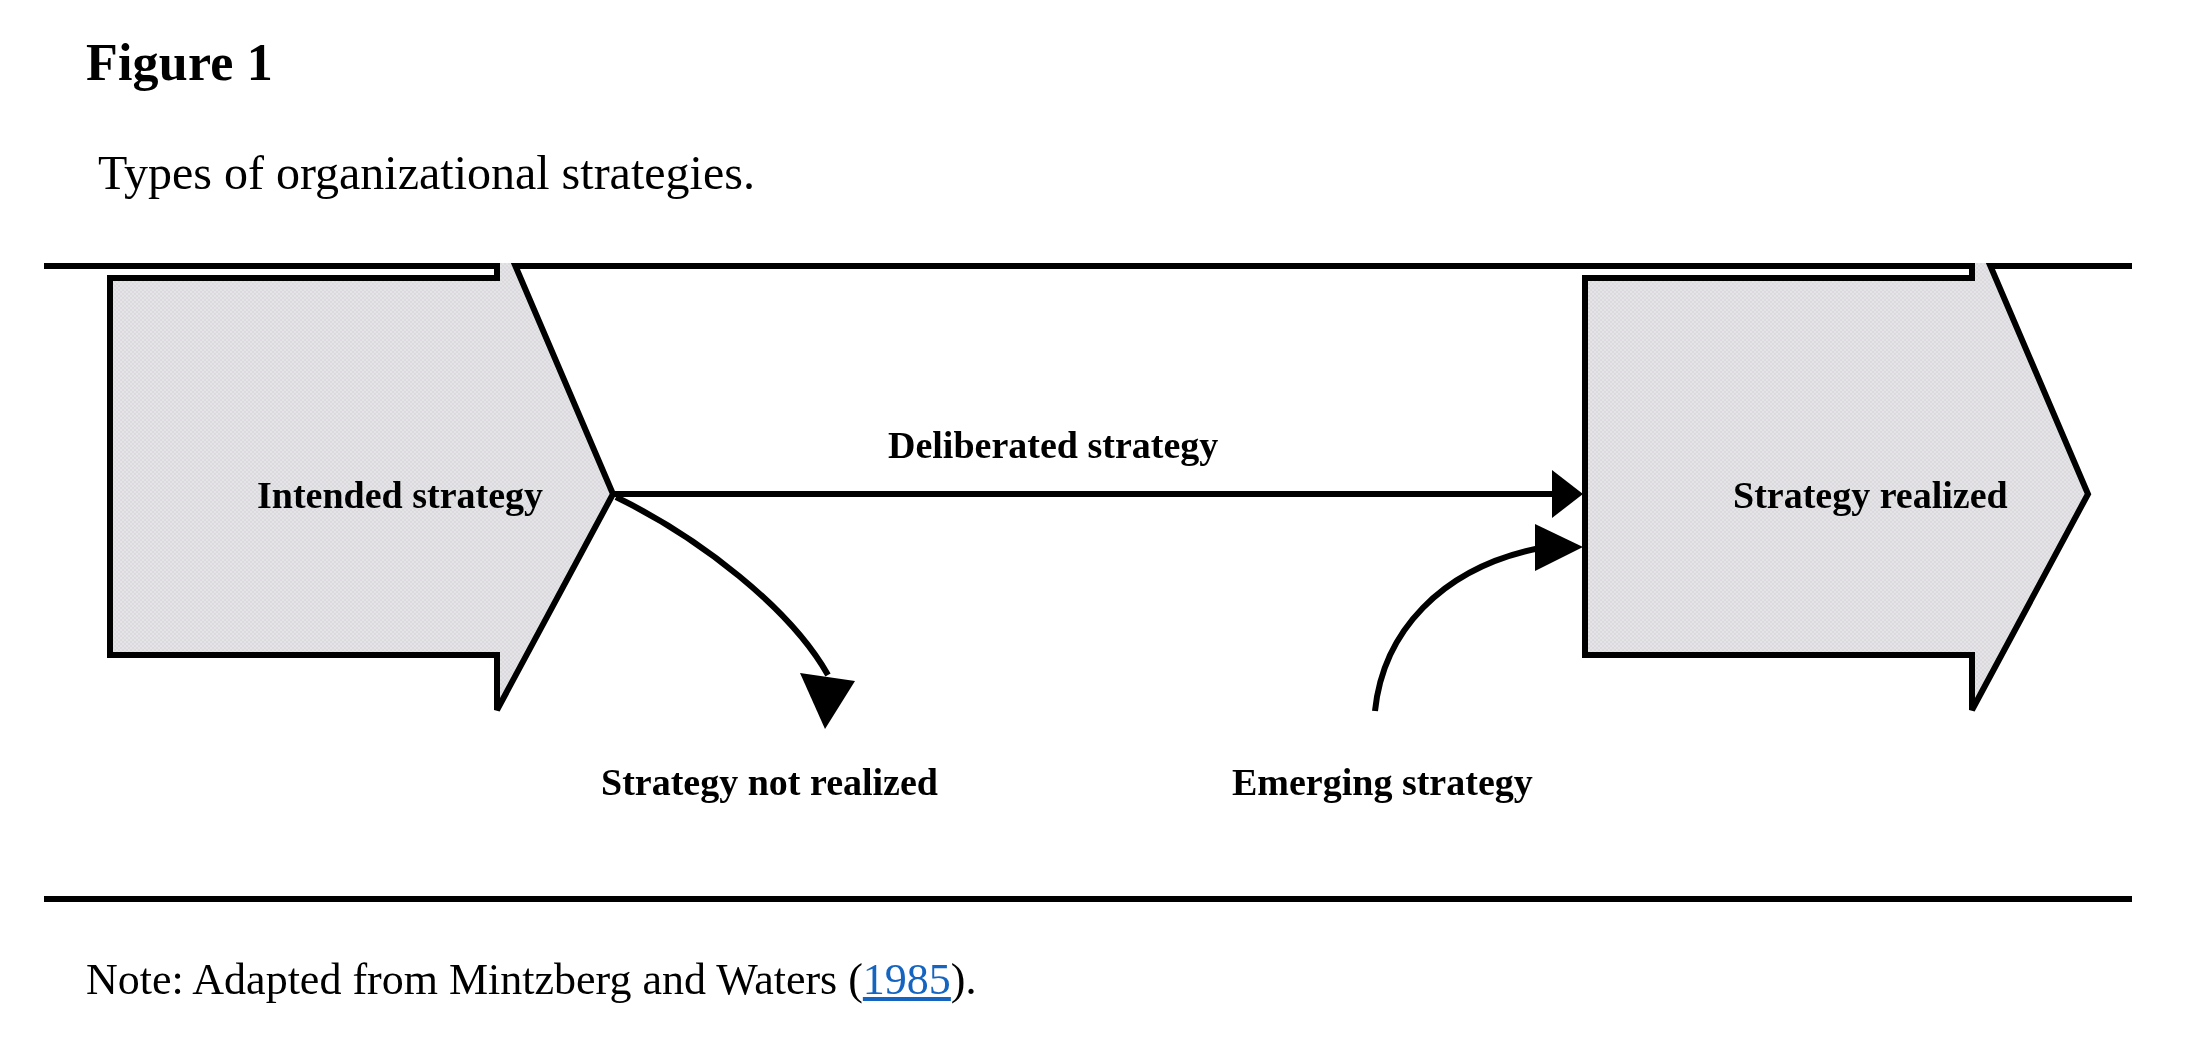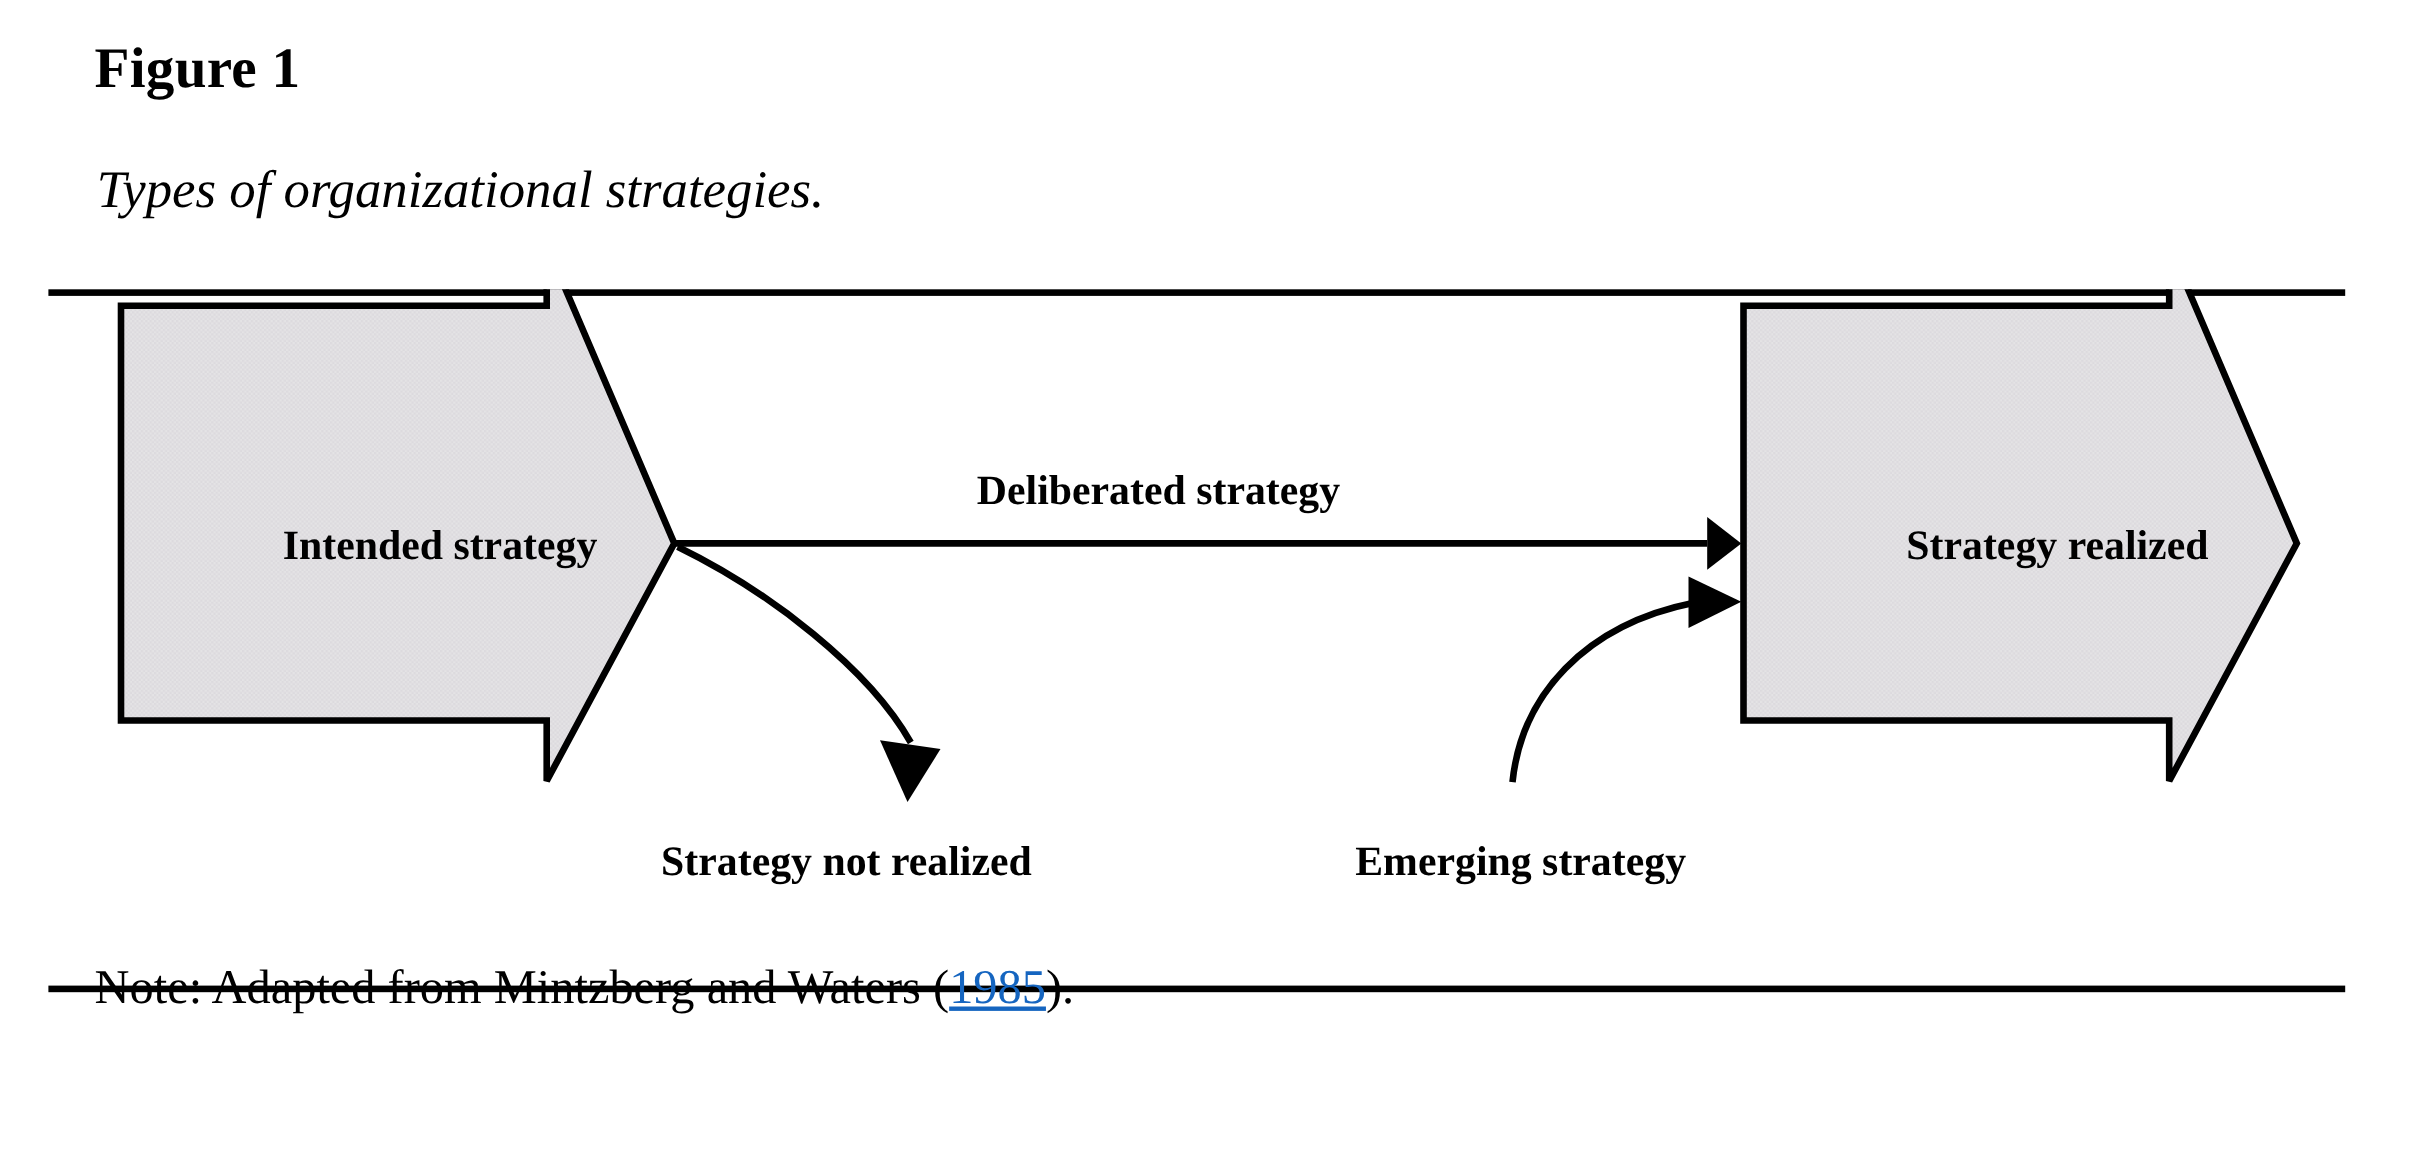--- a/index.html
+++ b/index.html
@@ -27,24 +27,23 @@
     left: 86px;
     top: 36px;
     font-size: 52px;
     font-weight: bold;
     letter-spacing: 0.2px;
     line-height: 1.05;
     white-space: nowrap;
   }
   #figure-caption {
     position: absolute;
-    left: 88px;
+    left: 98px;
     top: 148px;
     font-size: 48px;
-    font-style: italic;
     line-height: 1.05;
     white-space: nowrap;
   }
 
   
   .rule {
     position: absolute;
     left: 44px;
     width: 2088px;
     height: 6px;
@@ -64,21 +63,21 @@
   #diagram svg {
     display: block;
     width: 2203px;
     height: 633px;
   }
 
   
   #figure-note {
     position: absolute;
     left: 86px;
-    top: 874px;
+    top: 956px;
     font-size: 44px;
     line-height: 1.1;
     white-space: nowrap;
   }
   #figure-note .note-link {
     color: #1565c0;
   }
 
   
   .diagram-label {

